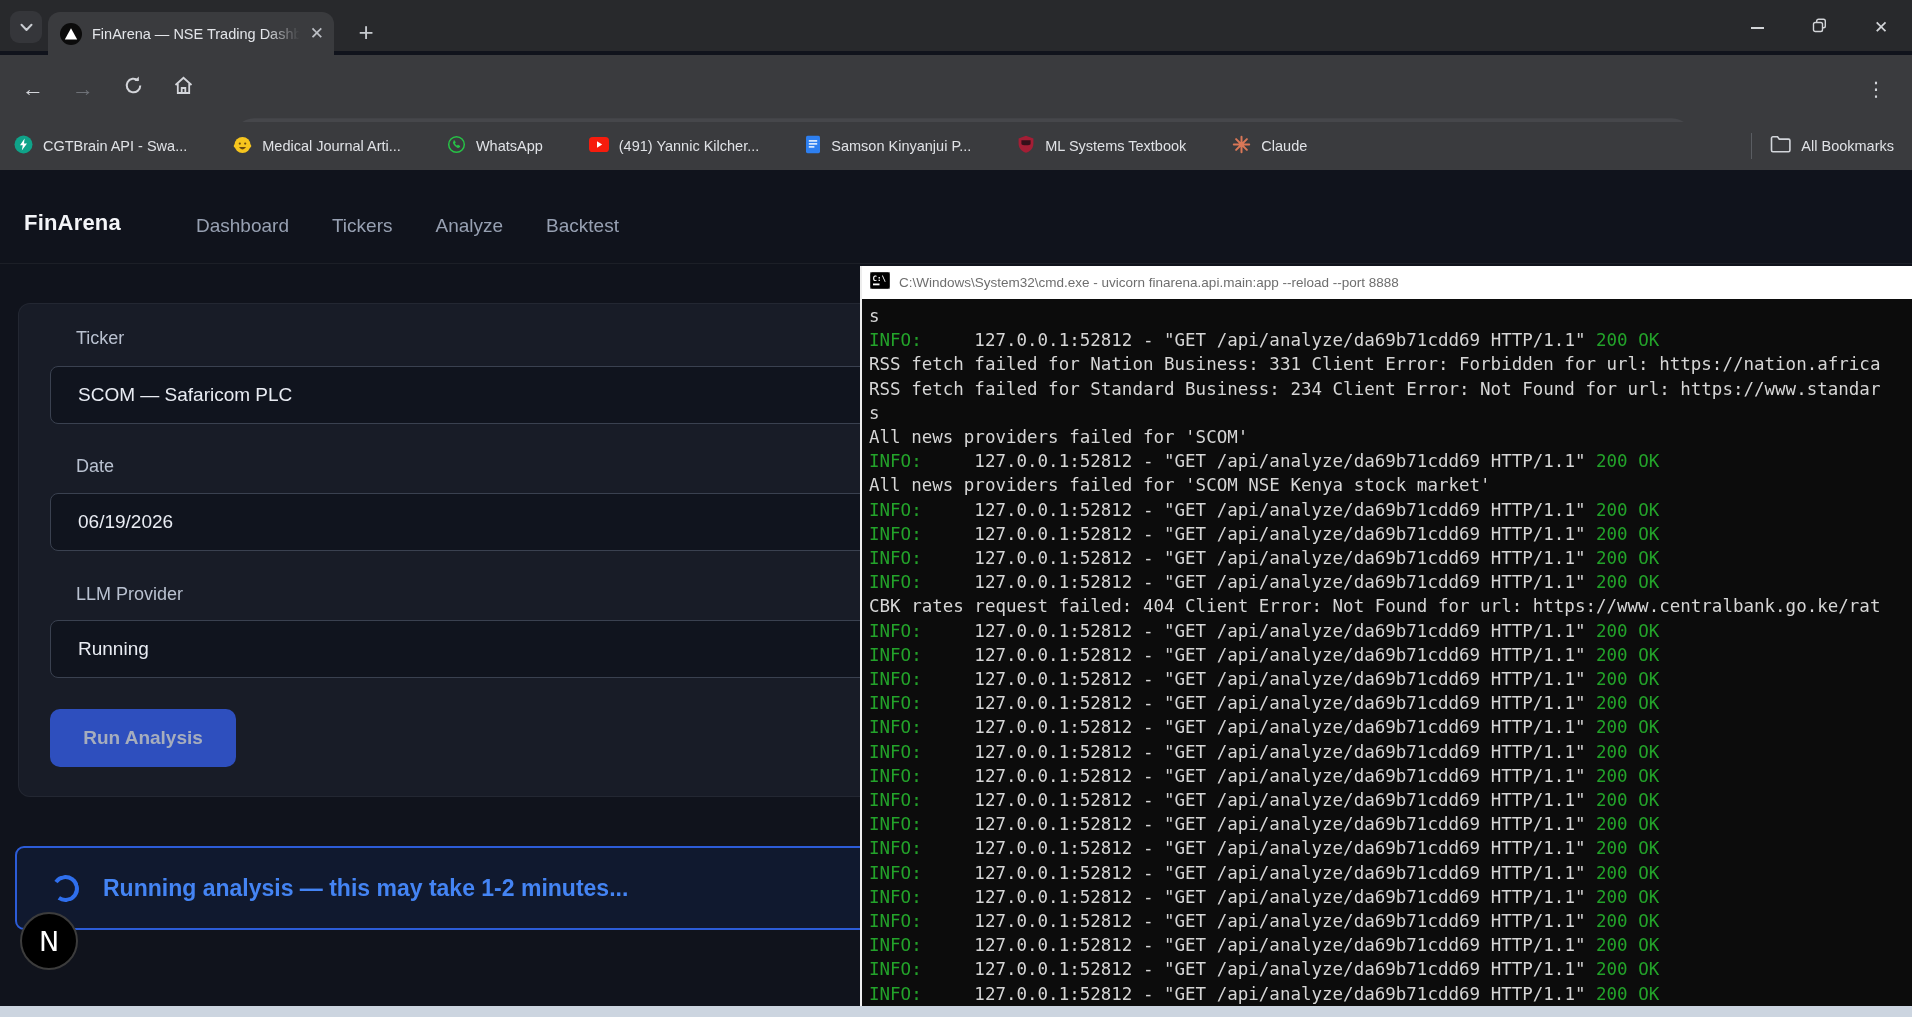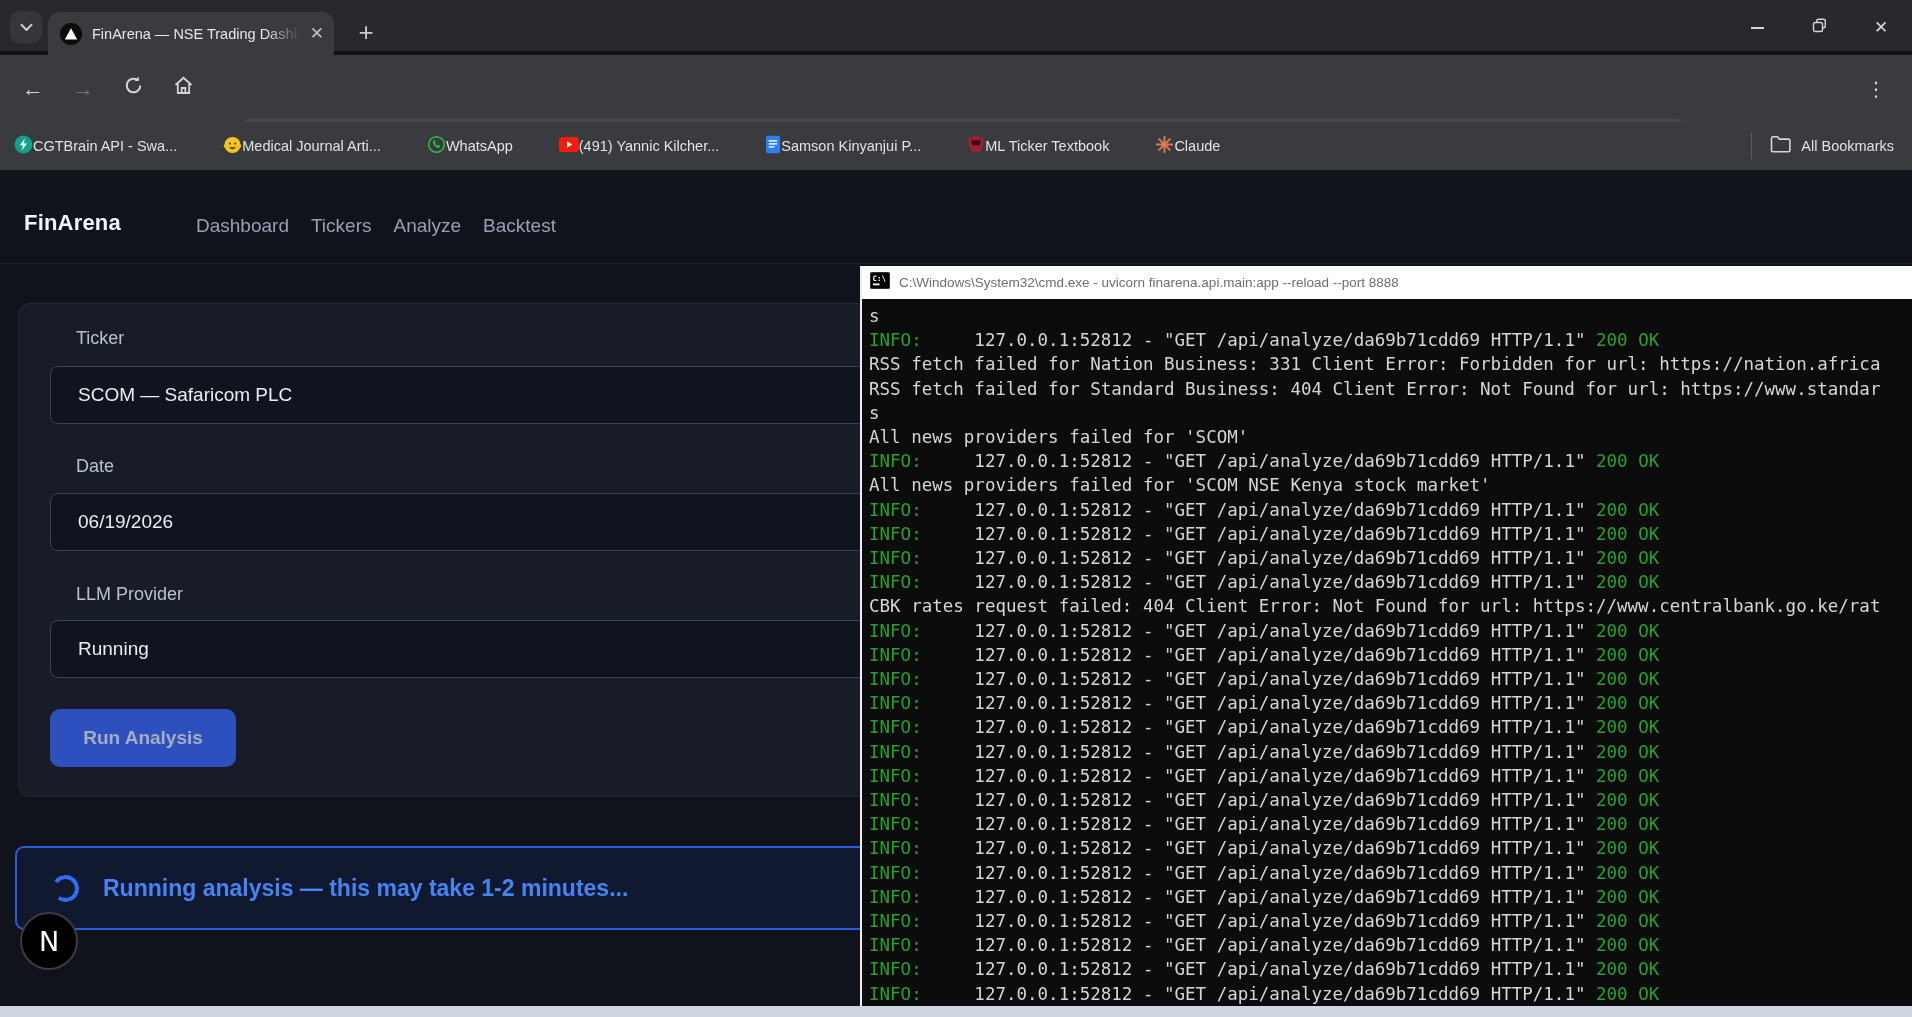--- a/index.html
+++ b/index.html
@@ -38,31 +38,31 @@
   .incog-pill { position:absolute; right:64px; top:70px; height:47px; padding:0 18px; border-radius:24px;
     background:#1e1f22; display:flex; align-items:center; gap:11px; }
   .incog-pill span { font-size:15.5px; color:#eaecef; }
   .kebab { position:absolute; right:16px; top:0; height:67px; width:40px; display:flex; align-items:center;
     justify-content:center; color:#d3d5da; font-size:20px; }
 
   
   .bookmarks { position:absolute; top:122px; left:0; right:0; height:48px; background:#3a3b3e;
     display:flex; align-items:center; }
   .bm-list { display:flex; align-items:center; gap:46px; padding-left:14px; }
-  .bm-item { display:flex; align-items:center; white-space:nowrap; }
+  .bm-item { display:flex; align-items:center; gap:10px; white-space:nowrap; }
   .bm-item .lbl { font-size:14.5px; color:#e0e2e6; }
   .bm-right { position:absolute; right:18px; top:0; height:48px; display:flex; align-items:center; gap:18px;margin-left:28px; }
   .bm-divider { width:1px; height:26px; background:#5a5d62; }
   .allbm { display:flex; align-items:center; gap:10px; }
   .allbm .lbl { font-size:14.5px; color:#e0e2e6; }
 
   
   .page { position:absolute; top:170px; left:0; right:0; height:836px; background:#10131c; }
   .brand { position:absolute; left:24px; top:40px; font-size:22px; font-weight:800; color:#f4f5f8; letter-spacing:.2px; }
-  .nav-links { position:absolute; left:196px; top:45px; display:flex; gap:22px; }
+  .nav-links { position:absolute; left:196px; top:45px; display:flex; gap:43px; }
   .nav-links span { font-size:19px; color:#97a0b2; }
   .nav-divider { position:absolute; top:93px; left:0; right:0; height:1px; background:rgba(255,255,255,.05); }
 
   .card { position:absolute; left:18px; top:133px; width:1560px; height:494px; background:#181c27;
     border:1px solid rgba(255,255,255,.05); border-radius:12px; }
   .fld-label { position:absolute; left:31px; font-size:18px; color:#b9c1d0;margin-left:26px; }
   .fld-box { position:absolute; left:31px; width:1470px; height:58px; background:#10141e;
     border:1px solid #3a4150; border-radius:8px; display:flex; align-items:center; padding-left:27px; }
   .fld-box .val { font-size:19px; color:#e9ecf3; }
   .run-btn { position:absolute; left:31px; top:405px; width:186px; height:58px; background:#2e4fbe;
@@ -237,21 +237,21 @@
               <rect x="3.8" y="8.2" width="8.4" height="1.4" fill="#fff"></rect>
               <rect x="3.8" y="11.2" width="5.6" height="1.4" fill="#fff"></rect>
             </svg></span>
           <span class="lbl">Samson Kinyanjui P...</span>
         </div>
         <div class="bm-item">
           <span><svg width="18" height="19" viewBox="0 0 18 19">
               <path d="M9 .8 16.4 3.4v5.2c0 4.8-3.2 8-7.4 9.2C4.8 16.6 1.6 13.4 1.6 8.6V3.4z" fill="#a41e35"></path>
               <path d="M4.4 5.2h9.2v3.6c0 1-2.05 1.5-4.6 1.5s-4.6-.5-4.6-1.5z" fill="#35101a"></path>
             </svg></span>
-          <span class="lbl">ML Ticker Textbook</span>
+          <span class="lbl">ML Systems Textbook</span>
         </div>
         <div class="bm-item">
           <span><svg width="19" height="19" viewBox="0 0 19 19" stroke="#d97757" stroke-width="2" stroke-linecap="round">
               <path d="M9.5 9.5V1.8M9.5 9.5v7.7M9.5 9.5H1.8M9.5 9.5h7.7M9.5 9.5 4.1 4.1M9.5 9.5l5.4 5.4M9.5 9.5 4.1 14.9M9.5 9.5l5.4-5.4"></path>
             </svg></span>
           <span class="lbl">Claude</span>
         </div>
       </div>
     <div class="bm-right">
       <span class="bm-divider"></span>
@@ -313,21 +313,21 @@
             <text x="2.5" y="8.5" font-size="7.5" fill="#fff" font-family="monospace" font-weight="bold">C:\</text>
             <rect x="3" y="11.5" width="6.5" height="1.8" fill="#fff"></rect>
           </svg>
       </span>
       <span class="term-title">C:\Windows\System32\cmd.exe - uvicorn  finarena.api.main:app --reload --port 8888</span>
     </div>
     <div class="term-body" id="term-body">
         <div class="tline"><span class="c-fg">s</span></div>
         <div class="tline"><span class="c-green">INFO:</span><span class="c-fg">     127.0.0.1:52812 - "GET /api/analyze/da69b71cdd69 HTTP/1.1" </span><span class="c-green">200 OK</span></div>
         <div class="tline"><span class="c-fg">RSS fetch failed for Nation Business: 331 Client Error: Forbidden for url: https://nation.africa</span></div>
-        <div class="tline"><span class="c-fg">RSS fetch failed for Standard Business: 404 Client Error: Not Found for url: https://www.standar</span></div>
+        <div class="tline"><span class="c-fg">RSS fetch failed for Standard Business: 234 Client Error: Not Found for url: https://www.standar</span></div>
         <div class="tline"><span class="c-fg">s</span></div>
         <div class="tline"><span class="c-fg">All news providers failed for 'SCOM'</span></div>
         <div class="tline"><span class="c-green">INFO:</span><span class="c-fg">     127.0.0.1:52812 - "GET /api/analyze/da69b71cdd69 HTTP/1.1" </span><span class="c-green">200 OK</span></div>
         <div class="tline"><span class="c-fg">All news providers failed for 'SCOM NSE Kenya stock market'</span></div>
         <div class="tline"><span class="c-green">INFO:</span><span class="c-fg">     127.0.0.1:52812 - "GET /api/analyze/da69b71cdd69 HTTP/1.1" </span><span class="c-green">200 OK</span></div>
         <div class="tline"><span class="c-green">INFO:</span><span class="c-fg">     127.0.0.1:52812 - "GET /api/analyze/da69b71cdd69 HTTP/1.1" </span><span class="c-green">200 OK</span></div>
         <div class="tline"><span class="c-green">INFO:</span><span class="c-fg">     127.0.0.1:52812 - "GET /api/analyze/da69b71cdd69 HTTP/1.1" </span><span class="c-green">200 OK</span></div>
         <div class="tline"><span class="c-green">INFO:</span><span class="c-fg">     127.0.0.1:52812 - "GET /api/analyze/da69b71cdd69 HTTP/1.1" </span><span class="c-green">200 OK</span></div>
         <div class="tline"><span class="c-fg">CBK rates request failed: 404 Client Error: Not Found for url: https://www.centralbank.go.ke/rat</span></div>
         <div class="tline"><span class="c-green">INFO:</span><span class="c-fg">     127.0.0.1:52812 - "GET /api/analyze/da69b71cdd69 HTTP/1.1" </span><span class="c-green">200 OK</span></div>

